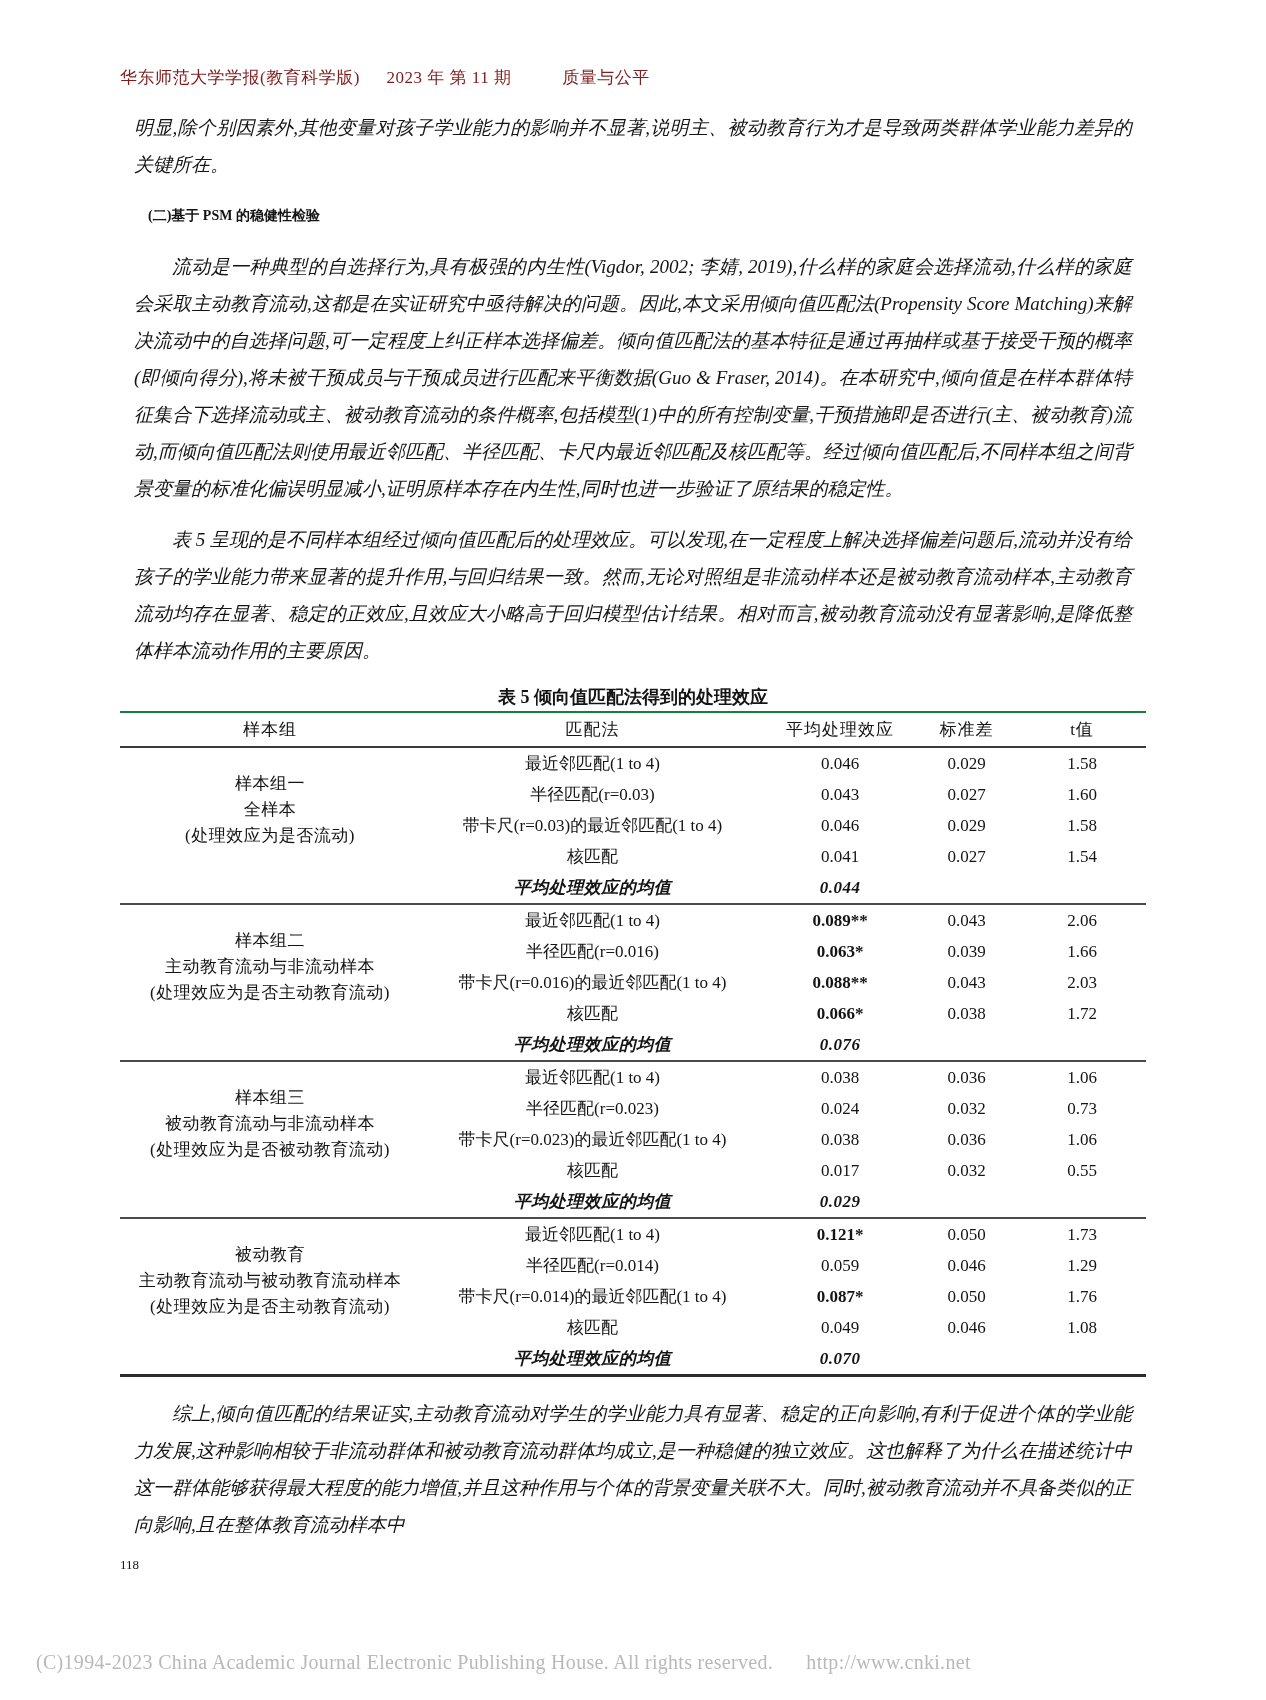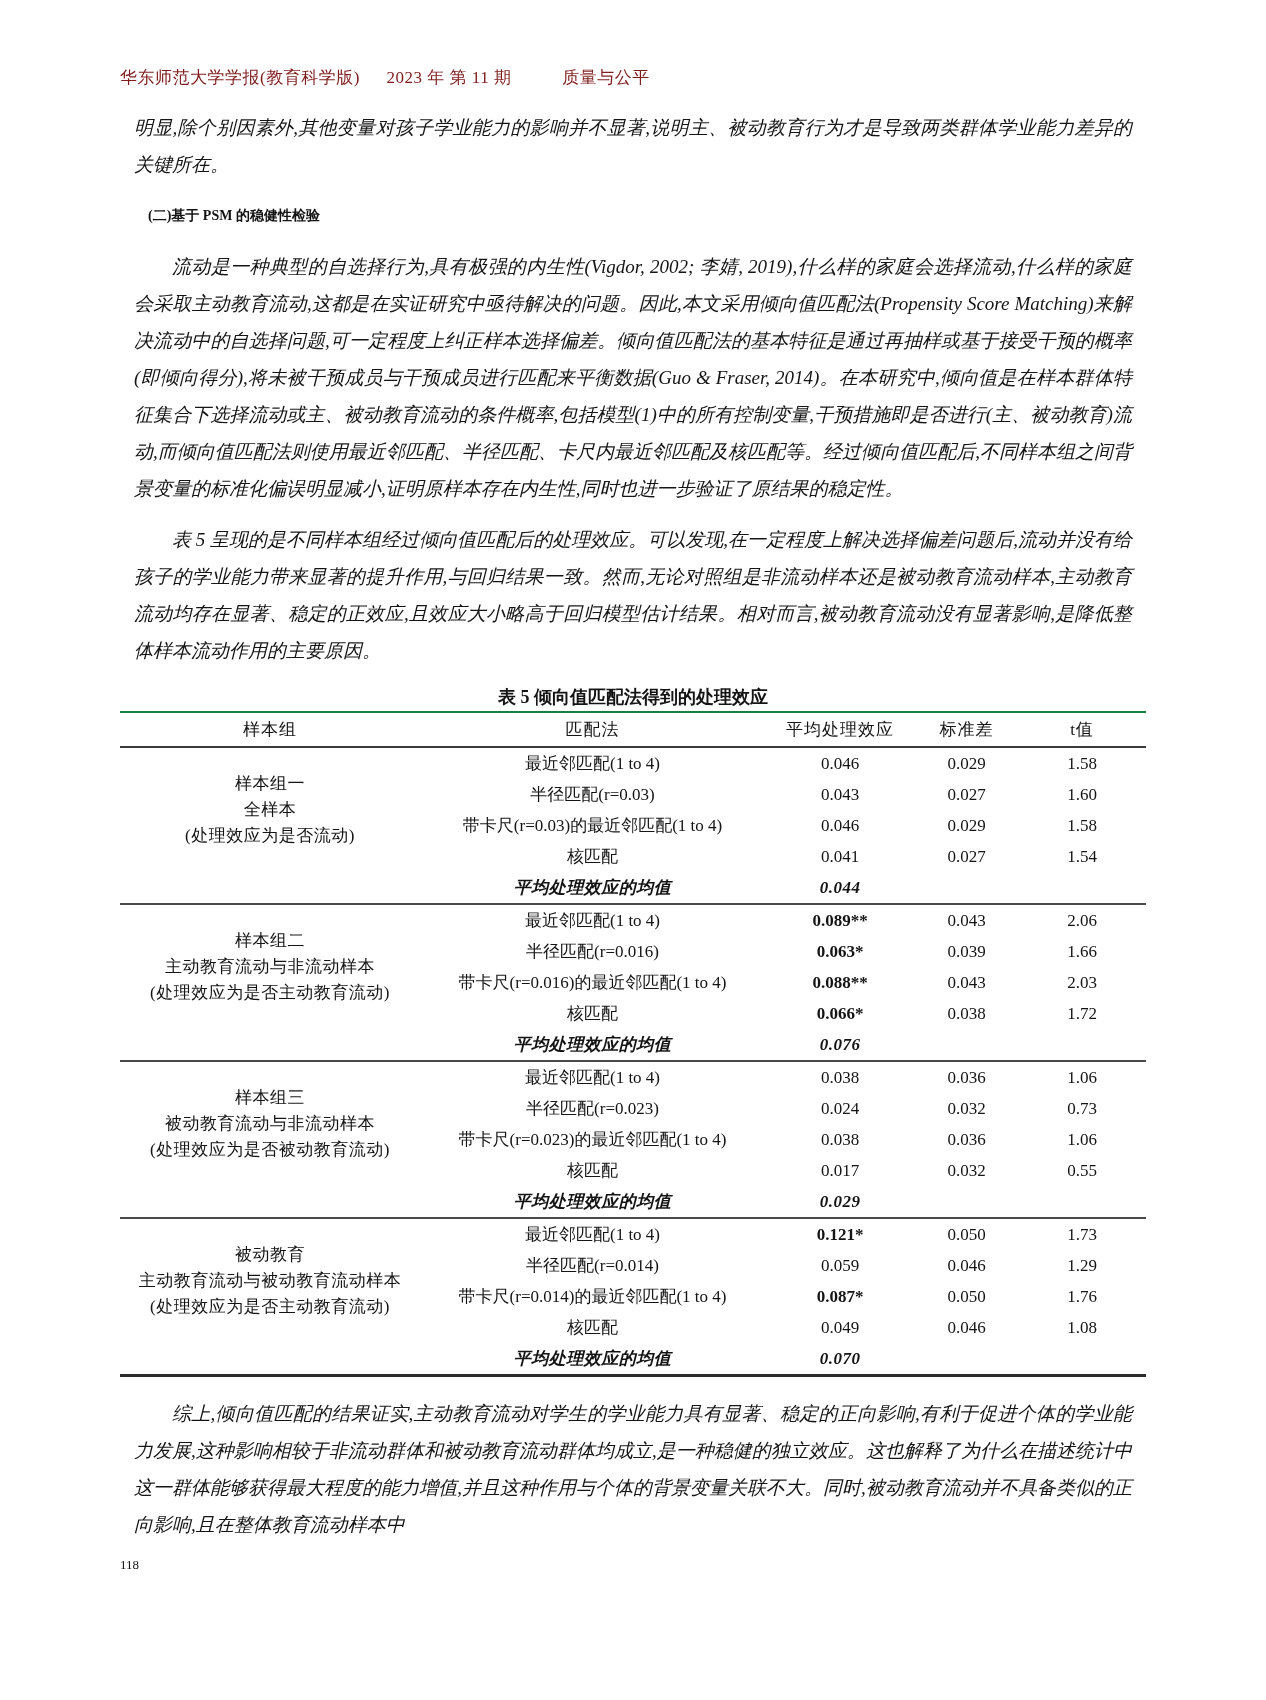--- a/index.html
+++ b/index.html
@@ -289,13 +289,17 @@
           </tr>
         </tbody>
       </table>
     </div>
 
     <p class="body-para" style="margin-top:18px;">综上,倾向值匹配的结果证实,主动教育流动对学生的学业能力具有显著、稳定的正向影响,有利于促进个体的学业能力发展,这种影响相较于非流动群体和被动教育流动群体均成立,是一种稳健的独立效应。这也解释了为什么在描述统计中这一群体能够获得最大程度的能力增值,并且这种作用与个体的背景变量关联不大。同时,被动教育流动并不具备类似的正向影响,且在整体教育流动样本中</p>
 
     <div class="page-number">118</div>
   </div>
 
+  <div class="copyright">
+    <span>(C)1994-2023 China Academic Journal Electronic Publishing House. All rights reserved.</span>
+    <span class="url">http://www.cnki.net</span>
+  </div>
 </div>
 
 </body></html>

